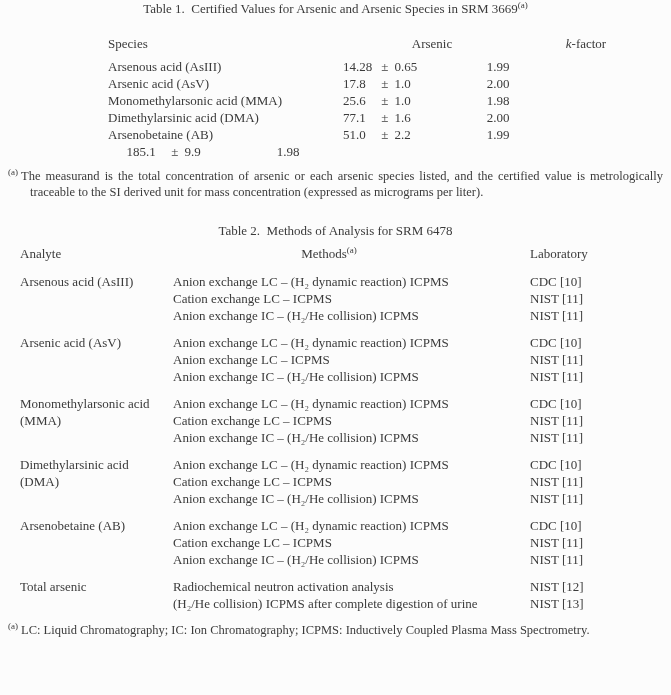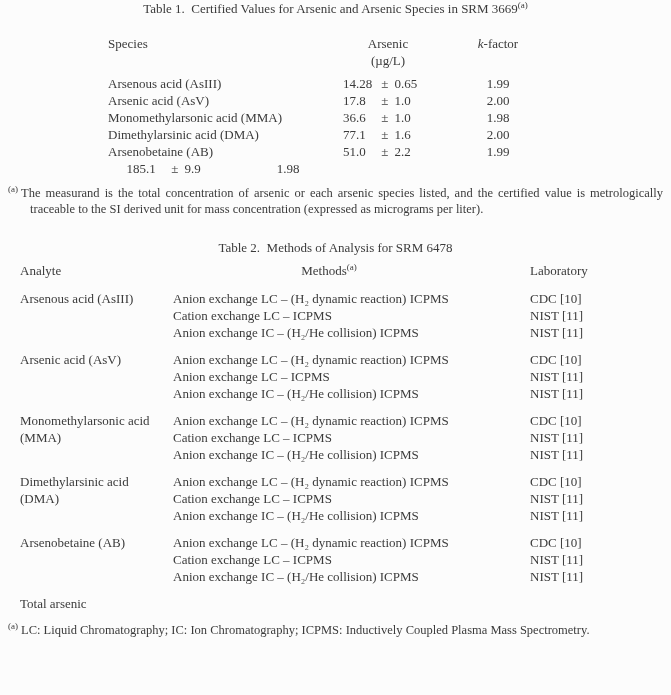--- a/index.html
+++ b/index.html
@@ -9,21 +9,21 @@
     font-family:"Liberation Serif", serif; font-size:13px; line-height:17px;
   }
   .doc { padding:0 8px 0 8px; }
   sup { font-size:9px; line-height:0; vertical-align:super; }
   .it { font-style:italic; }
 
   .t-title { text-align:center; white-space:pre-wrap; }
 
   
   .t1 { margin-left:100px; }
-  .t1-header { margin-top:18px; display:flex; align-items:flex-start; }
+  .t1-header { margin-top:18px; display:flex; align-items:flex-start;gap:44px; }
   .t1-row { display:flex; align-items:baseline; }
   .t1-species { width:210px; }
   .t1-valhead { width:140px; text-align:center; }
   .t1-khead { width:80px; text-align:center; }
   .t1-body { margin-top:6px; }
   .t1-valcell { width:140px; display:flex; align-items:baseline; padding-left:10px; box-sizing:border-box; }
   .v-int { display:inline-block; width:28px; text-align:right; }
   .v-frac { display:inline-block; width:20px; text-align:left; }
   .v-pm { display:inline-block; margin:0 6px 0 2px; }
   .v-unc { display:inline-block; width:32px; text-align:left; }
@@ -55,21 +55,20 @@
 
 <div class="doc">
 
   <div class="t-title"><span>Table 1.  Certified Values for Arsenic and Arsenic Species in SRM 3669</span><sup>(a)</sup></div>
 
   <div class="t1">
     <div class="t1-header">
       <div class="t1-species">Species</div>
       <div class="t1-valhead">
         <div>Arsenic</div>
-        <div>(µg/L)</div>
       </div>
       <div class="t1-khead"><span class="it">k</span><span>-factor</span></div>
     </div>
     <div class="t1-body" id="t1-body">
         <div class="t1-row">
           <div class="t1-species">Arsenous acid (AsIII)</div>
           <div class="t1-valcell">
             <span class="v-int">14</span>
             <span class="v-dot">.</span>
             <span class="v-frac">28</span>
@@ -85,21 +84,21 @@
             <span class="v-dot">.</span>
             <span class="v-frac">8</span>
             <span class="v-pm">±</span>
             <span class="v-unc">1.0</span>
           </div>
           <div class="t1-k">2.00</div>
         </div>
         <div class="t1-row">
           <div class="t1-species">Monomethylarsonic acid (MMA)</div>
           <div class="t1-valcell">
-            <span class="v-int">36</span>
+            <span class="v-int">25</span>
             <span class="v-dot">.</span>
             <span class="v-frac">6</span>
             <span class="v-pm">±</span>
             <span class="v-unc">1.0</span>
           </div>
           <div class="t1-k">1.98</div>
         </div>
         <div class="t1-row">
           <div class="t1-species">Dimethylarsinic acid (DMA)</div>
           <div class="t1-valcell">
@@ -226,19 +225,29 @@
               <div class="t2-lab">NIST [11]</div>
             </div>
             <div class="t2-entry">
               <div class="t2-method">Anion exchange IC – (H₂/He collision) ICPMS</div>
               <div class="t2-lab">NIST [11]</div>
             </div>
           </div>
         </div>
         <div class="t2-group">
           <div class="t2-analyte">Total arsenic</div>
+          <div class="t2-entries">
+            <div class="t2-entry">
+              <div class="t2-method">Radiochemical neutron activation analysis</div>
+              <div class="t2-lab">NIST [12]</div>
+            </div>
+            <div class="t2-entry">
+              <div class="t2-method">(H₂/He collision) ICPMS after complete digestion of urine</div>
+              <div class="t2-lab">NIST [13]</div>
+            </div>
+          </div>
         </div>
       </div>
   </div>
 
   <div class="footnote fn2"><sup>(a)</sup><span>LC:  Liquid Chromatography; IC:  Ion Chromatography; ICPMS:  Inductively Coupled Plasma Mass Spectrometry.</span></div>
 
 </div>
 
 </body></html>

